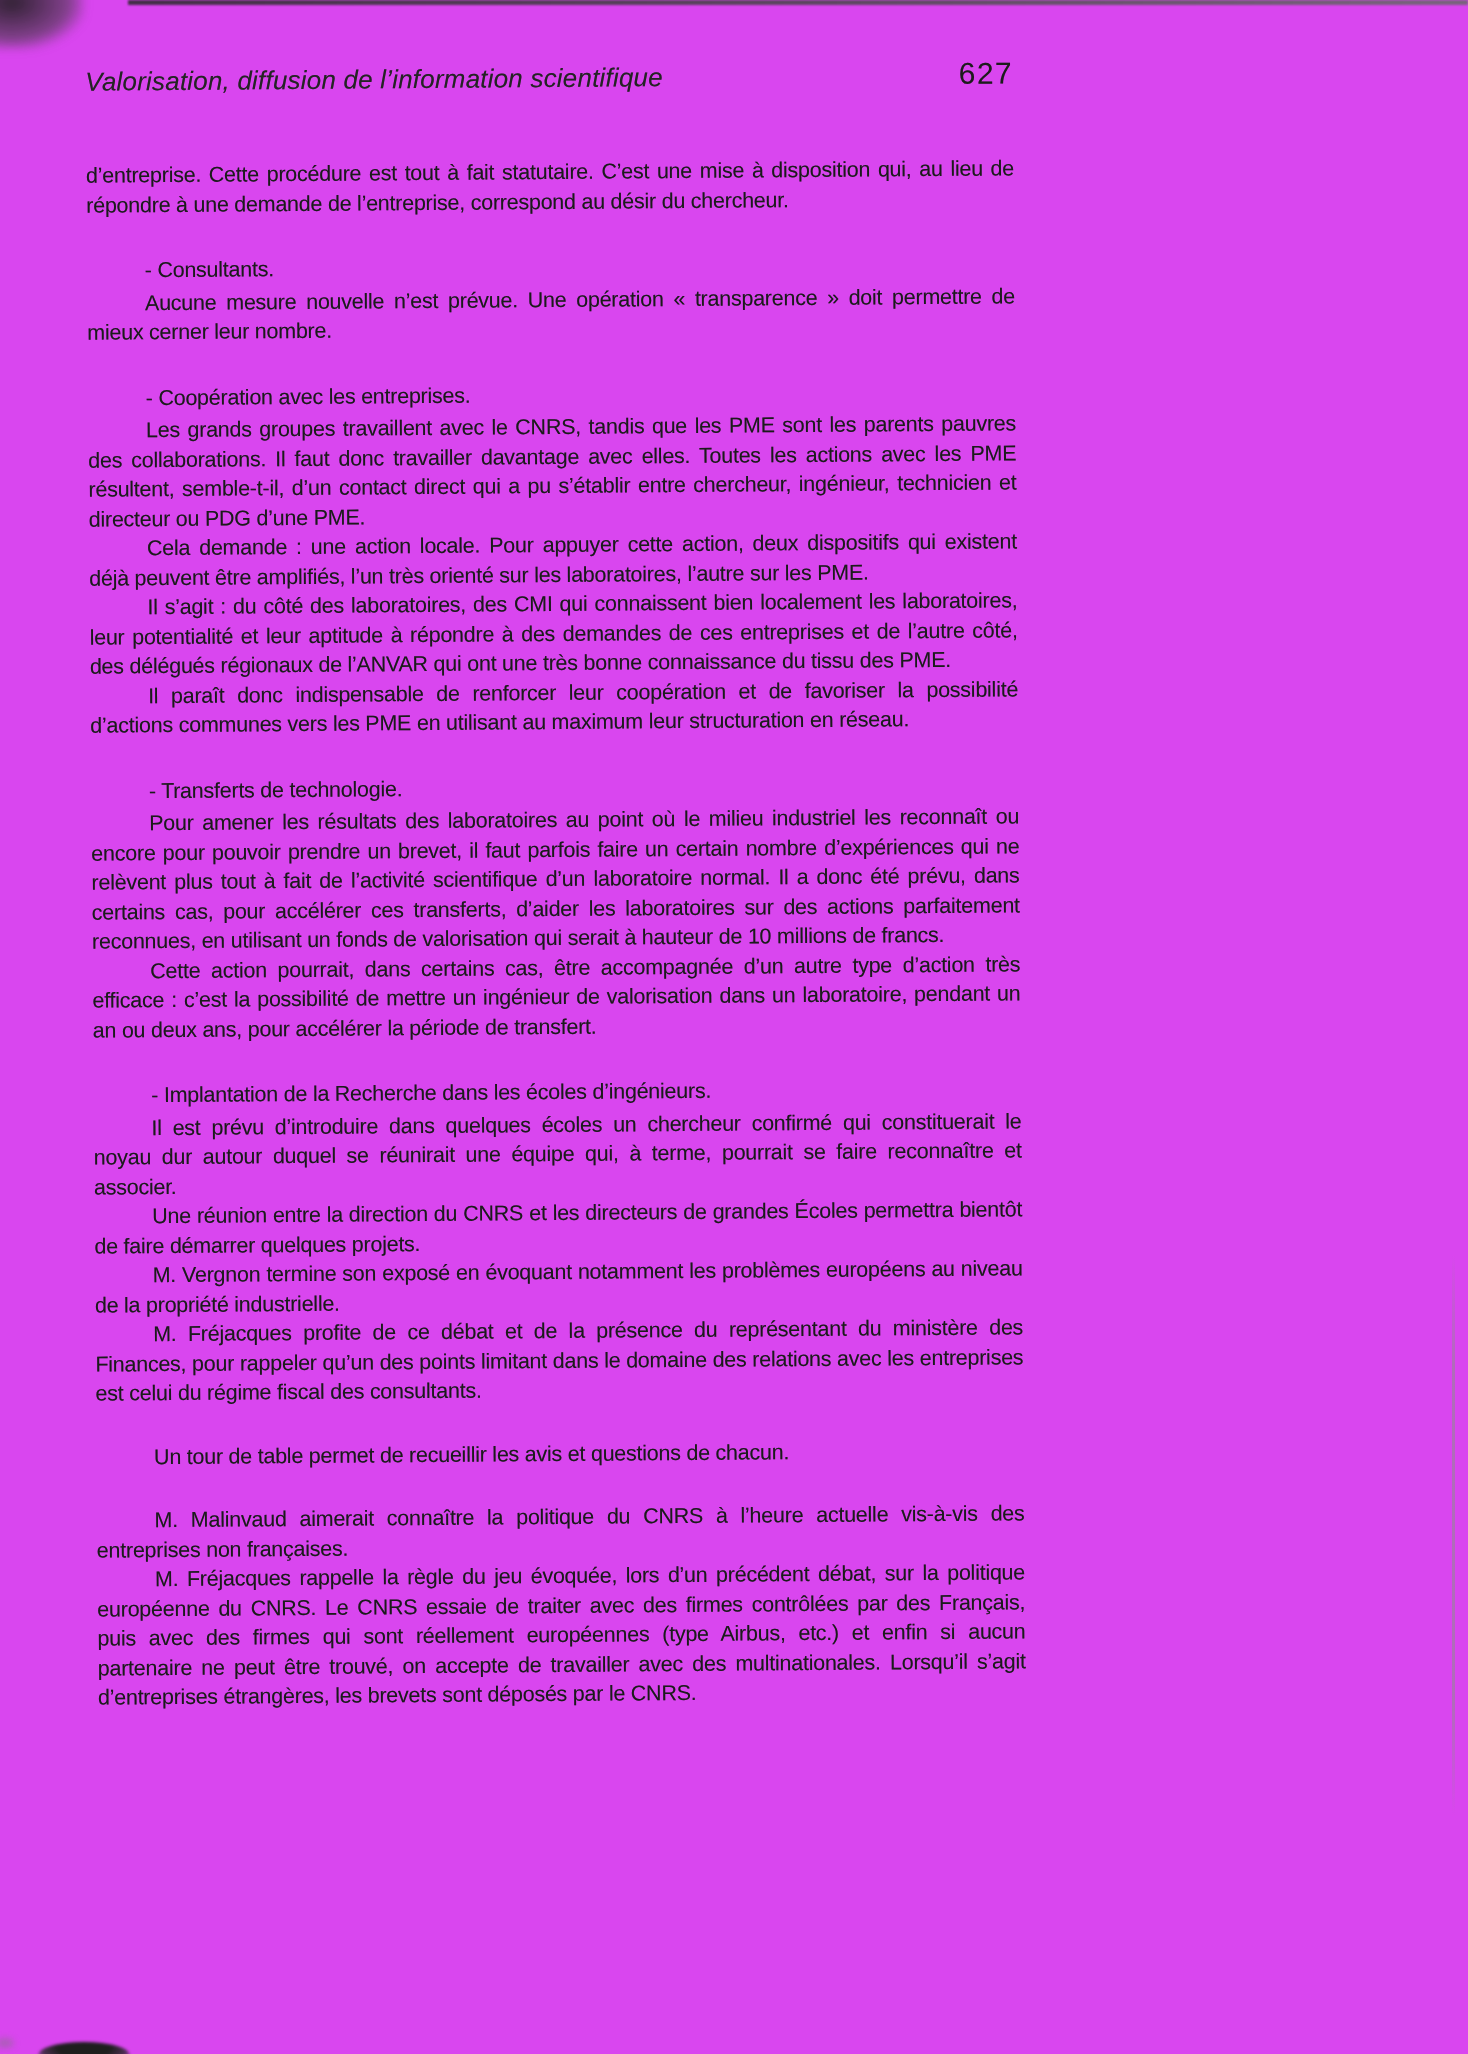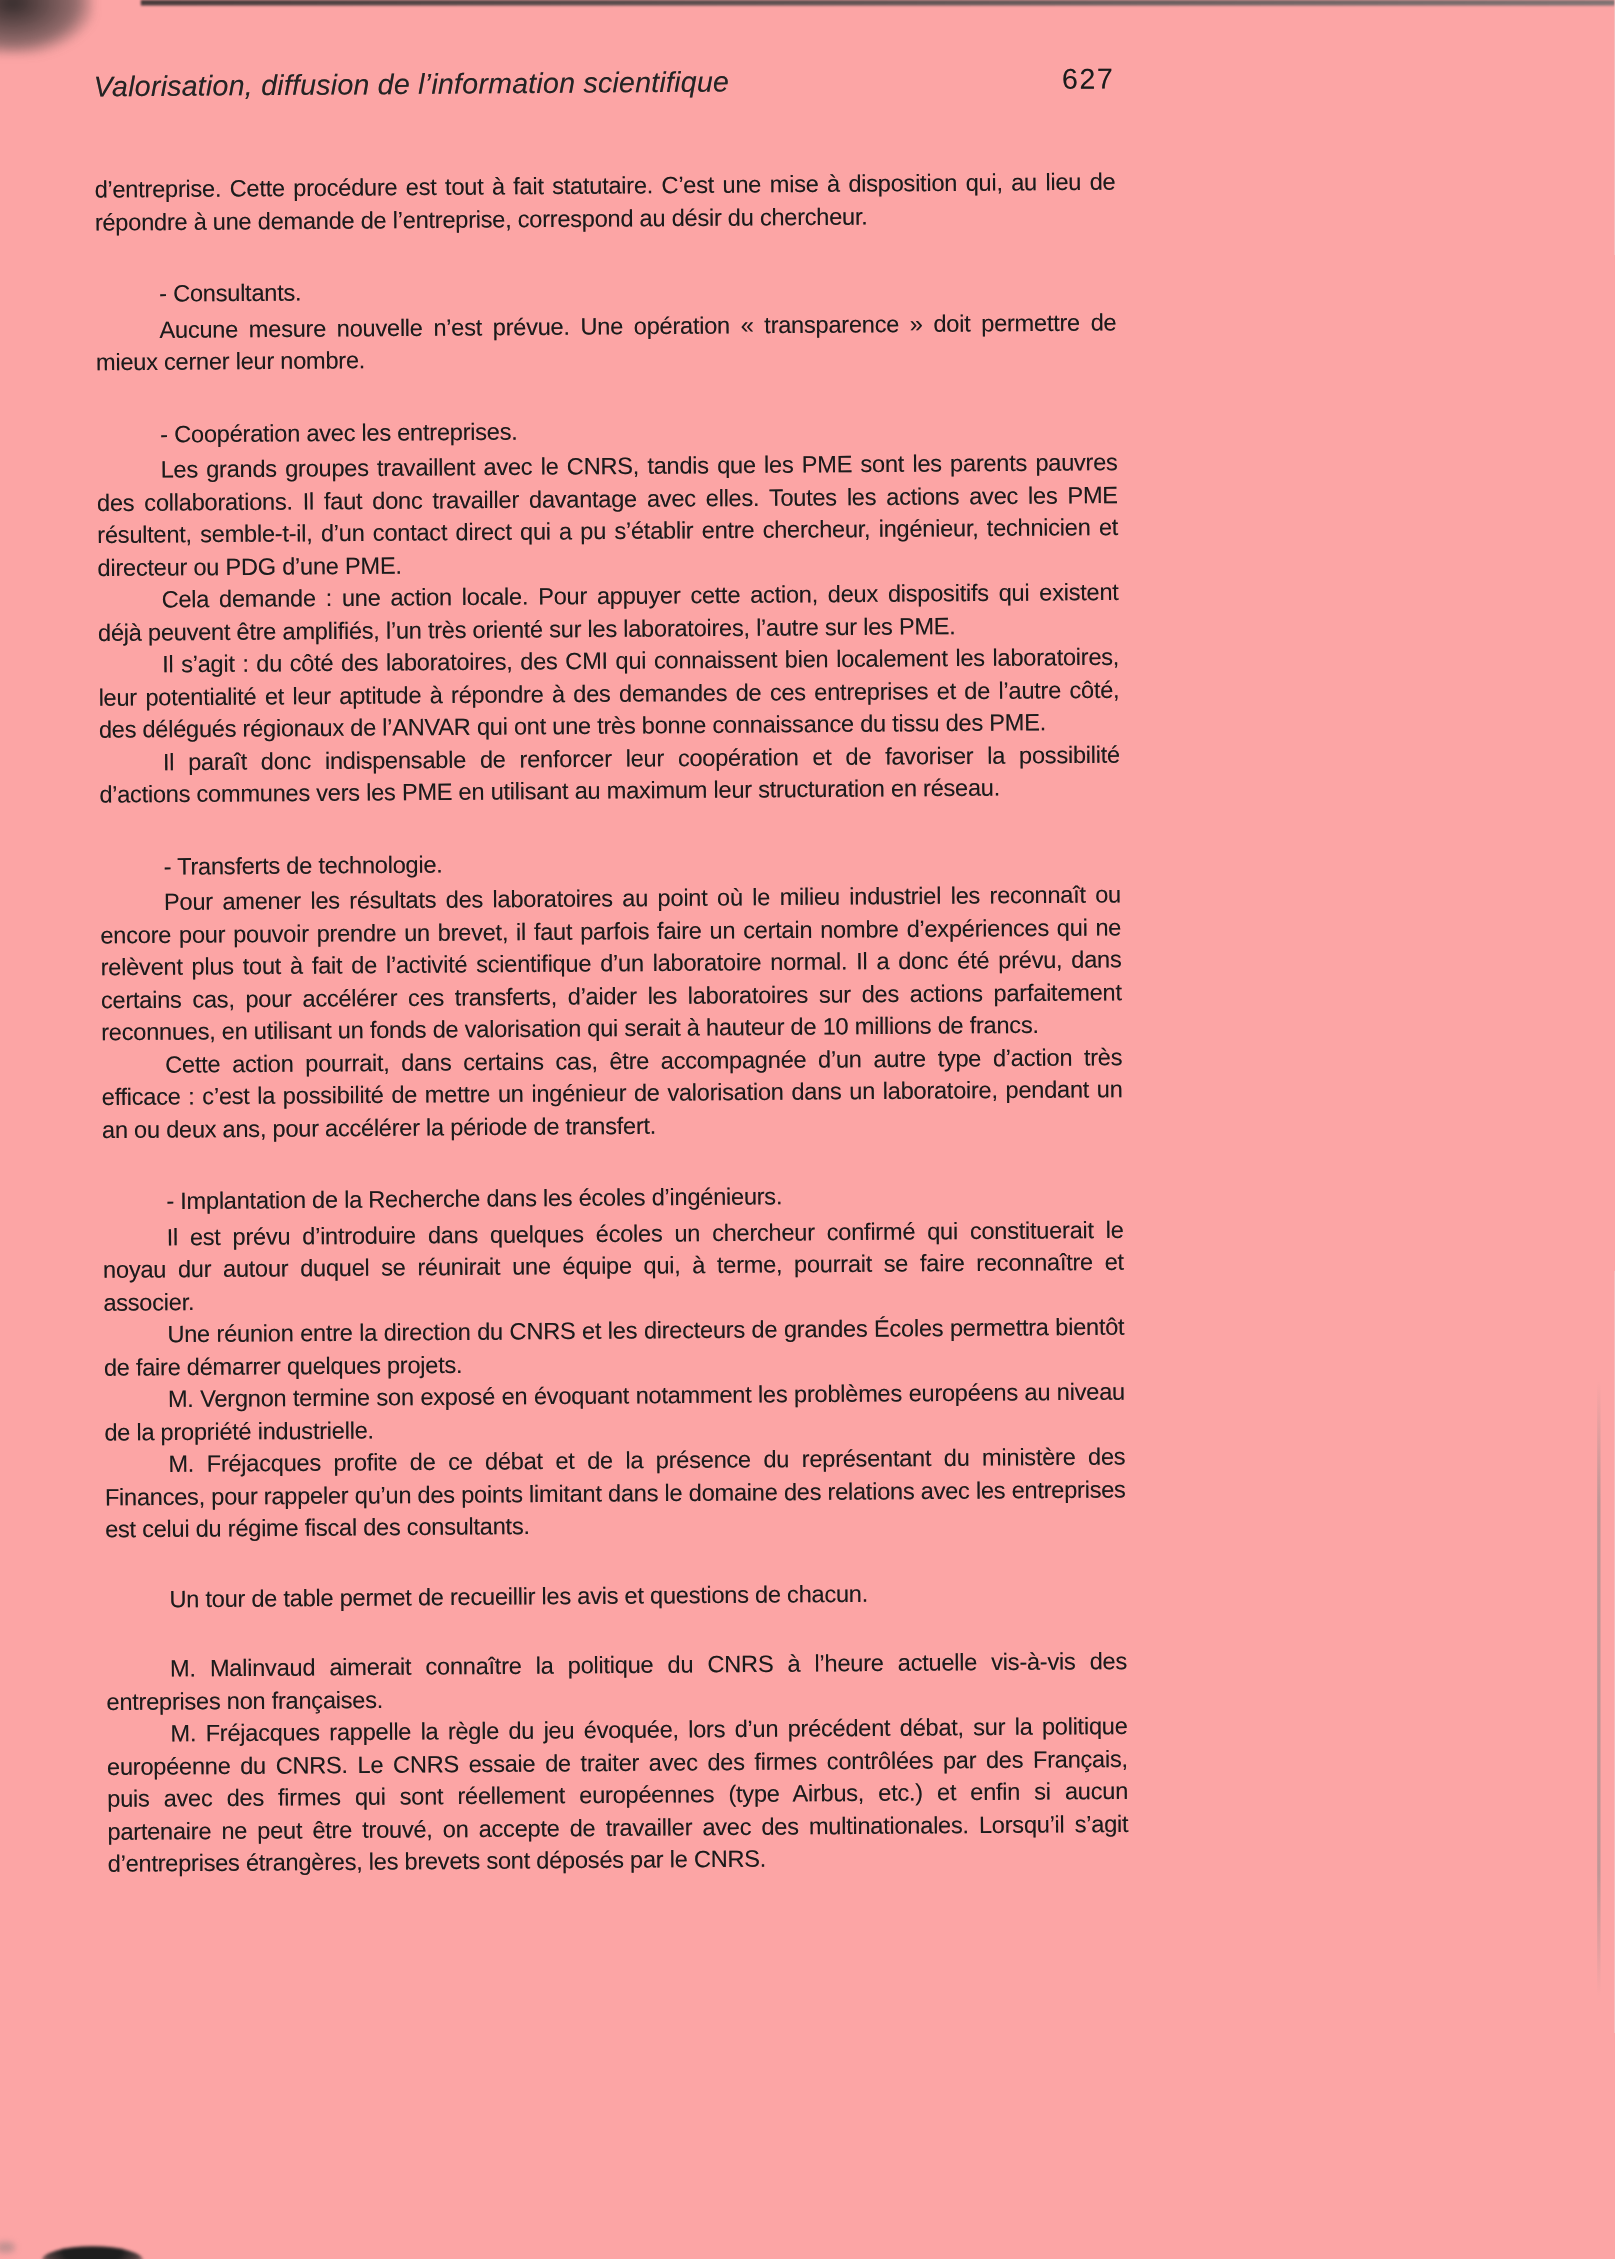--- a/index.html
+++ b/index.html
@@ -5,21 +5,21 @@
   html, body {
     margin: 0;
     padding: 0;
     background: #e9e9e7;
   }
   .page {
     position: relative;
     width: 1468px;
     height: 2054px;
     margin: 0 auto;
-    background: #fca5a5;
+    background: #d946ef;
     overflow: hidden;
     font-family: "Liberation Sans", "DejaVu Sans", sans-serif;
     color: #1b1b1b;
   }
   
   .artifact-top-line {
     position: absolute;
     top: 0;
     left: 128px;
     right: 0;
@@ -83,21 +83,21 @@
     margin-bottom: 64px;
   }
   .doc-title {
     font-style: italic;
     font-size: 26px;
     letter-spacing: 0.2px;
     color: #242424;
     text-shadow: 0 0 0.5px rgba(30,30,30,0.4);
   }
   .page-number {
-    font-size: 26px;
+    font-size: 30px;
     letter-spacing: 1.5px;
     color: #1c1c1c;
     text-shadow: 0 0 0.5px rgba(30,30,30,0.4);
   }
   .page-body {
     font-size: 21.5px;
     line-height: 29.5px;
     letter-spacing: -0.25px;
     text-align: justify;
     text-shadow: 0 0 0.55px rgba(25,25,25,0.38);

